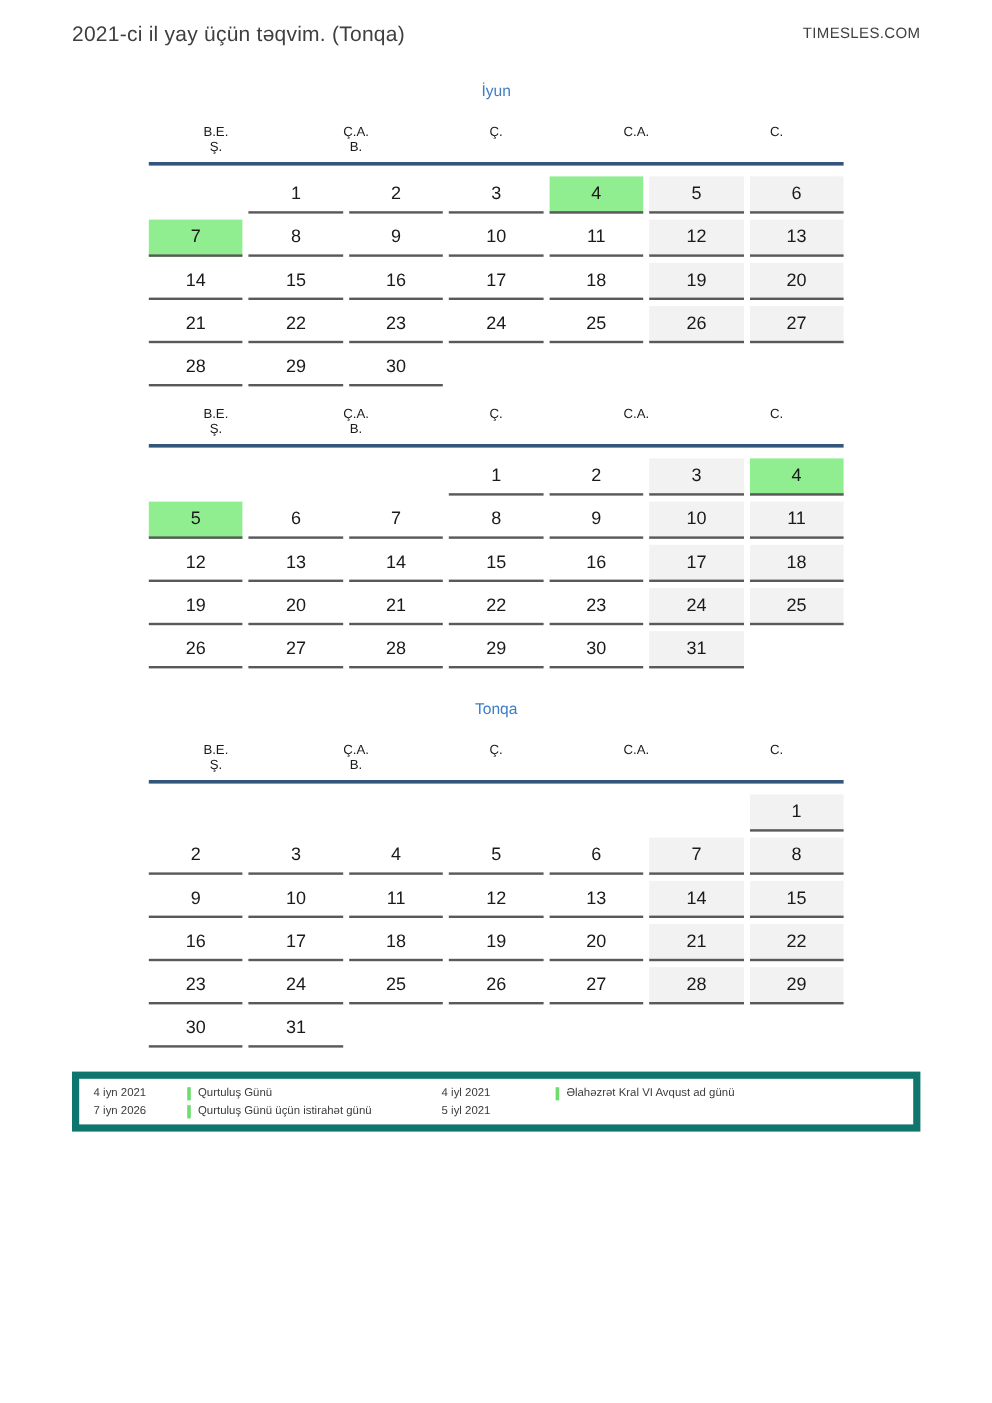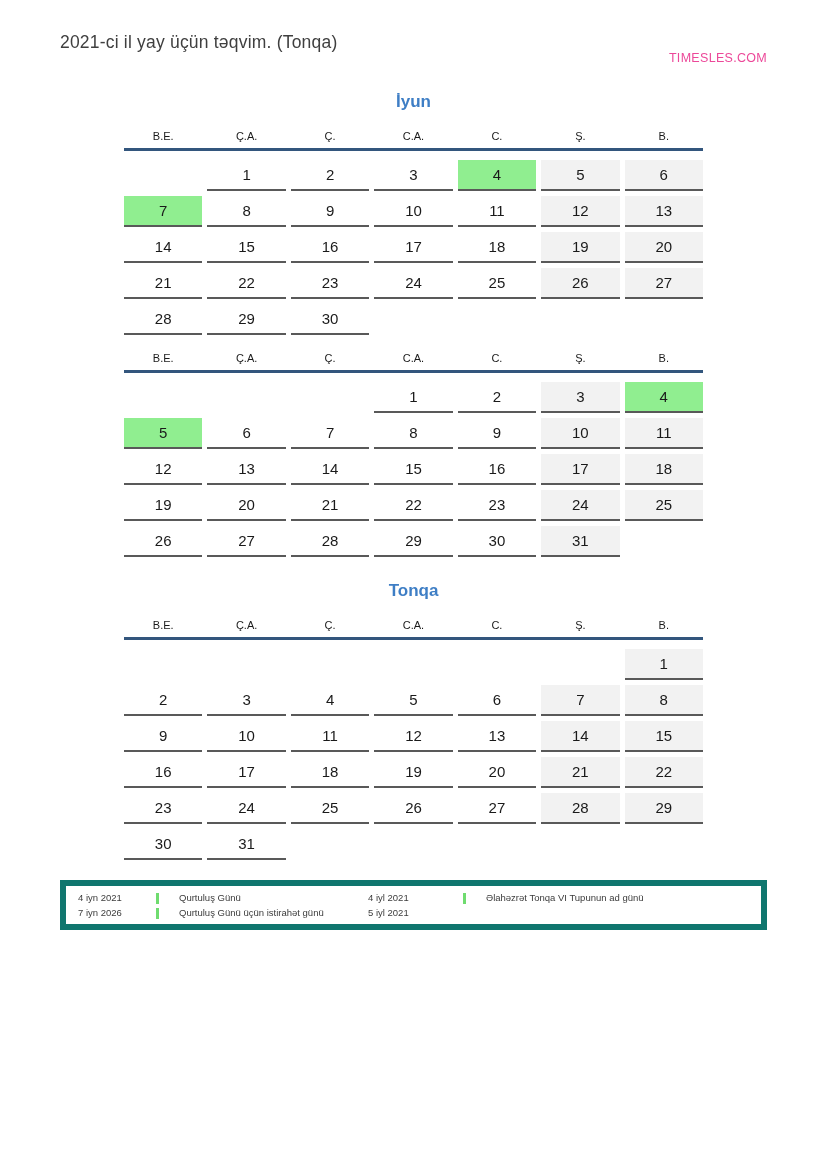--- a/index.html
+++ b/index.html
@@ -8,50 +8,50 @@
     width: 827px; height: 1169px;
     margin: 0 auto;
     font-family: "Liberation Sans", sans-serif;
     position: relative;
     overflow: hidden;
   }
   .page-header {
     display: flex;
     justify-content: space-between;
     align-items: flex-start;
-    padding: 32px 60px 0 60px;
+    padding: 18px 60px 0 60px;
   }
   .page-title {
     font-size: 17.5px;
     font-weight: normal;
     color: #3f3f3f;
     letter-spacing: 0.2px;
   }
   .brand-link {
     font-size: 12.5px;
-    color: #ec4899;
+    color: #404040;
     text-decoration: none;
-    margin-top: 19px;
+    margin-top: 3px;
     letter-spacing: 0.3px;
     cursor: pointer;
   }
   .calendar-wrap { width: 579px; margin: 0 auto; }
   .month { }
   .month-title {
     text-align: center;
-    font-size: 17px;
-    font-weight: bold;
+    font-size: 13px;
+    font-weight: normal;
     color: #3e7ec5;
     margin-top: 26px;
     line-height: 22px;
   }
   .month + .month .month-title { margin-top: 23px; }
   .weekday-row {
     display: grid;
-    grid-template-columns: repeat(7, 1fr);
+    grid-template-columns: repeat(5, 1fr);
     column-gap: 5px;
     margin-top: 17px;
   }
   .weekday {
     text-align: center;
     font-size: 11px;
     color: #1a1a1a;
     line-height: 13px;
   }
   .month-line {
@@ -88,21 +88,21 @@
     grid-template-columns: 78px 212px 95px auto;
     row-gap: 2px;
     align-items: center;
     font-size: 9.5px;
     color: #3c3c3c;
   }
   .legend-date { line-height: 13px; }
   .legend-label {
     display: flex;
     align-items: flex-end;
-    gap: 20px;
+    gap: 6px;
     line-height: 13px;
   }
   .legend-bar {
     display: inline-block;
     width: 3px; height: 11px;
     background: #6fdc6f;
     flex: 0 0 3px;
   }
 </style>
 </head>
@@ -274,21 +274,21 @@
 
 <section class="legend">
   <span class="legend-date">4 iyn 2021</span>
   <span class="legend-label">
       <span class="legend-bar"></span>
       <span>Qurtuluş Günü</span>
     </span>
   <span class="legend-date">4 iyl 2021</span>
   <span class="legend-label">
       <span class="legend-bar"></span>
-      <span>Əlahəzrət Tonqa VI Tupunun ad günü</span>
+      <span>Əlahəzrət Kral VI Avqust ad günü</span>
     </span>
   <span class="legend-date">7 iyn 2026</span>
   <span class="legend-label">
       <span class="legend-bar"></span>
       <span>Qurtuluş Günü üçün istirahət günü</span>
     </span>
   <span class="legend-date">5 iyl 2021</span>
 </section>
 
 </body></html>

